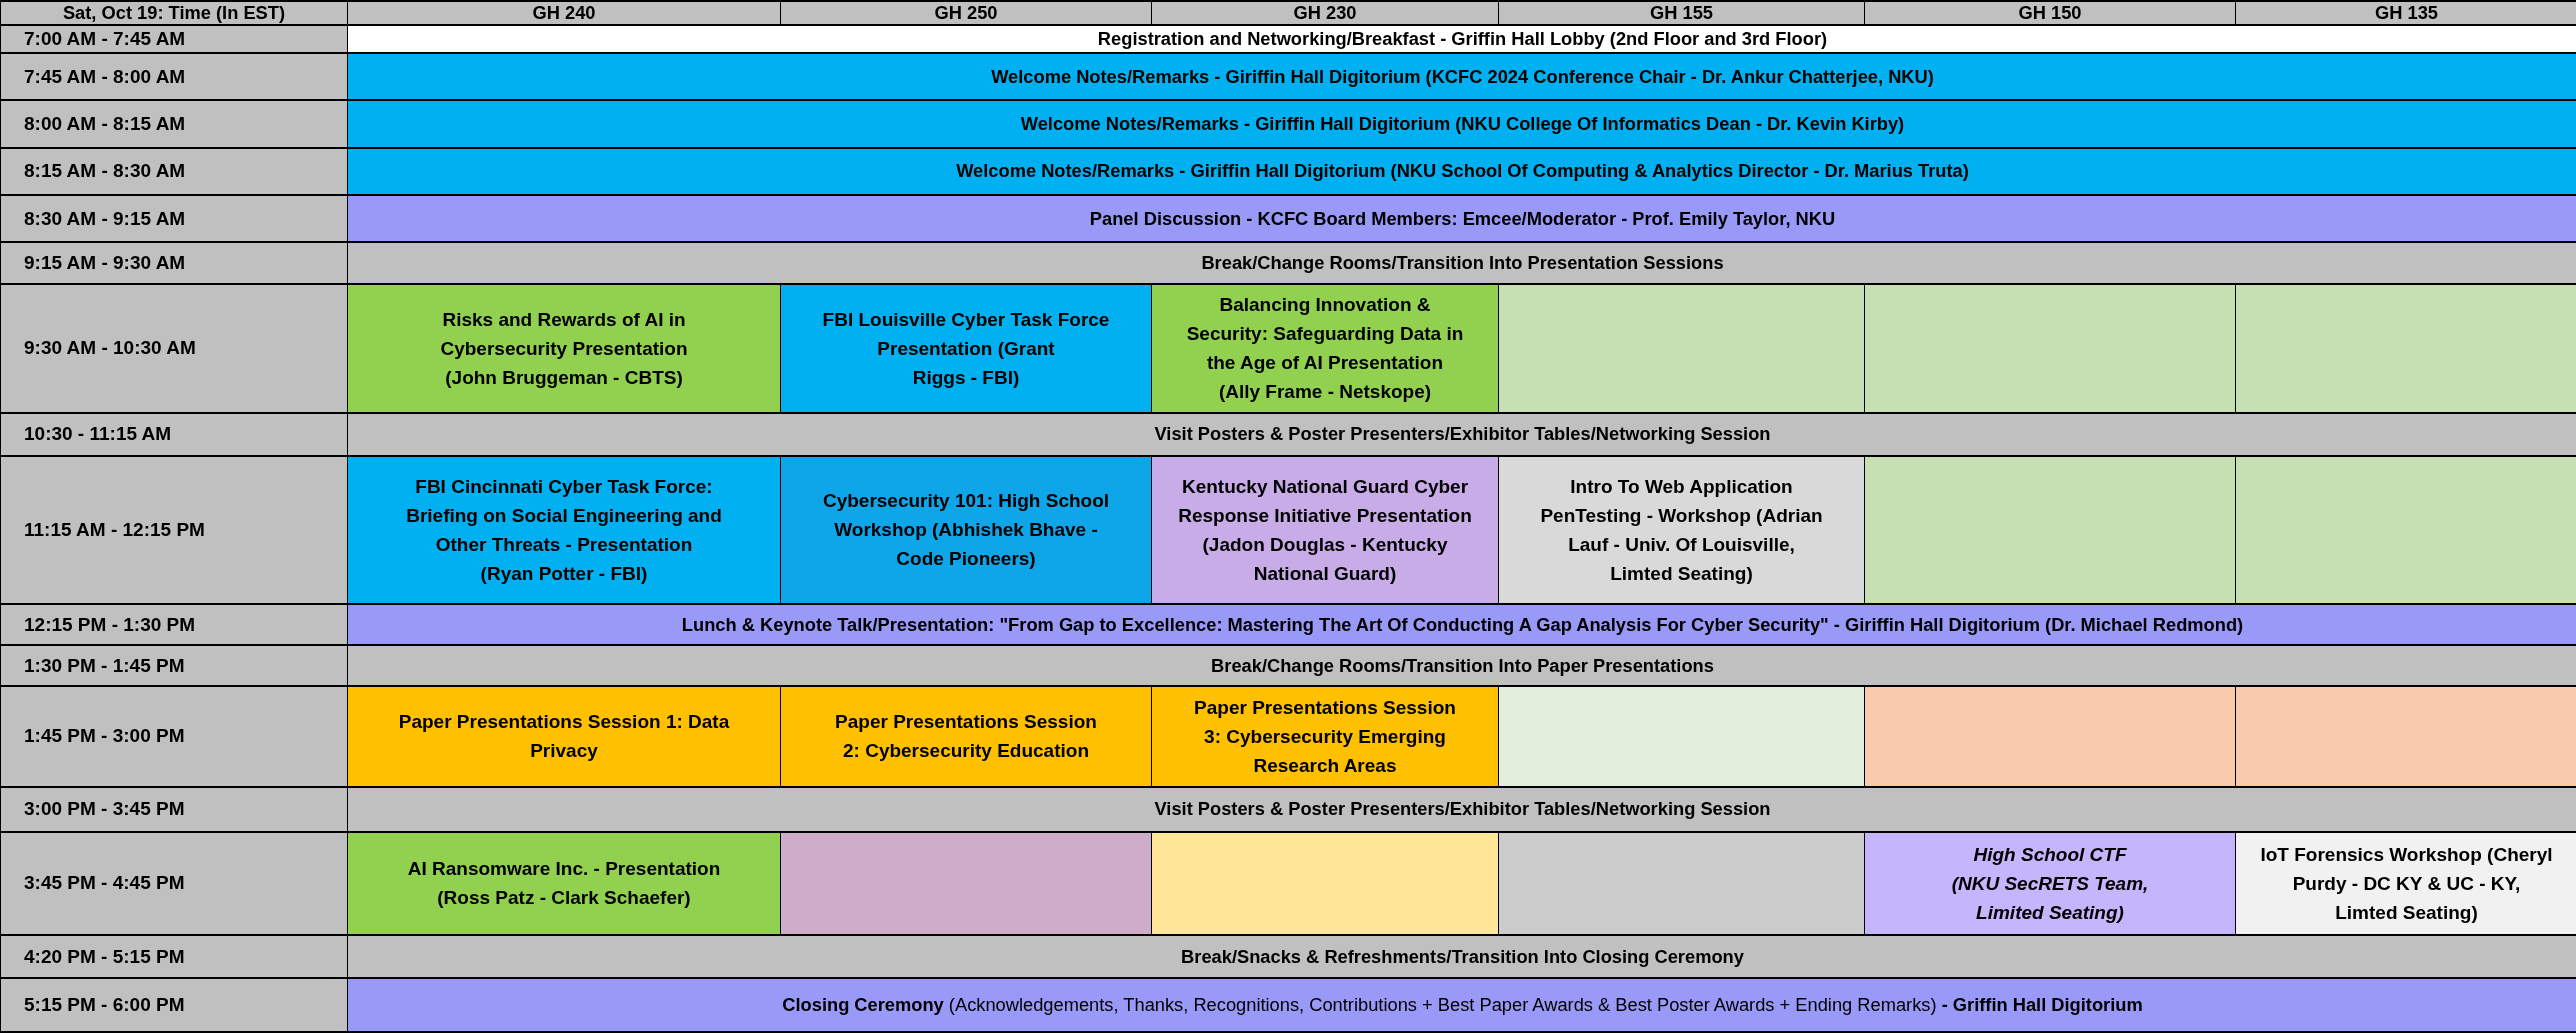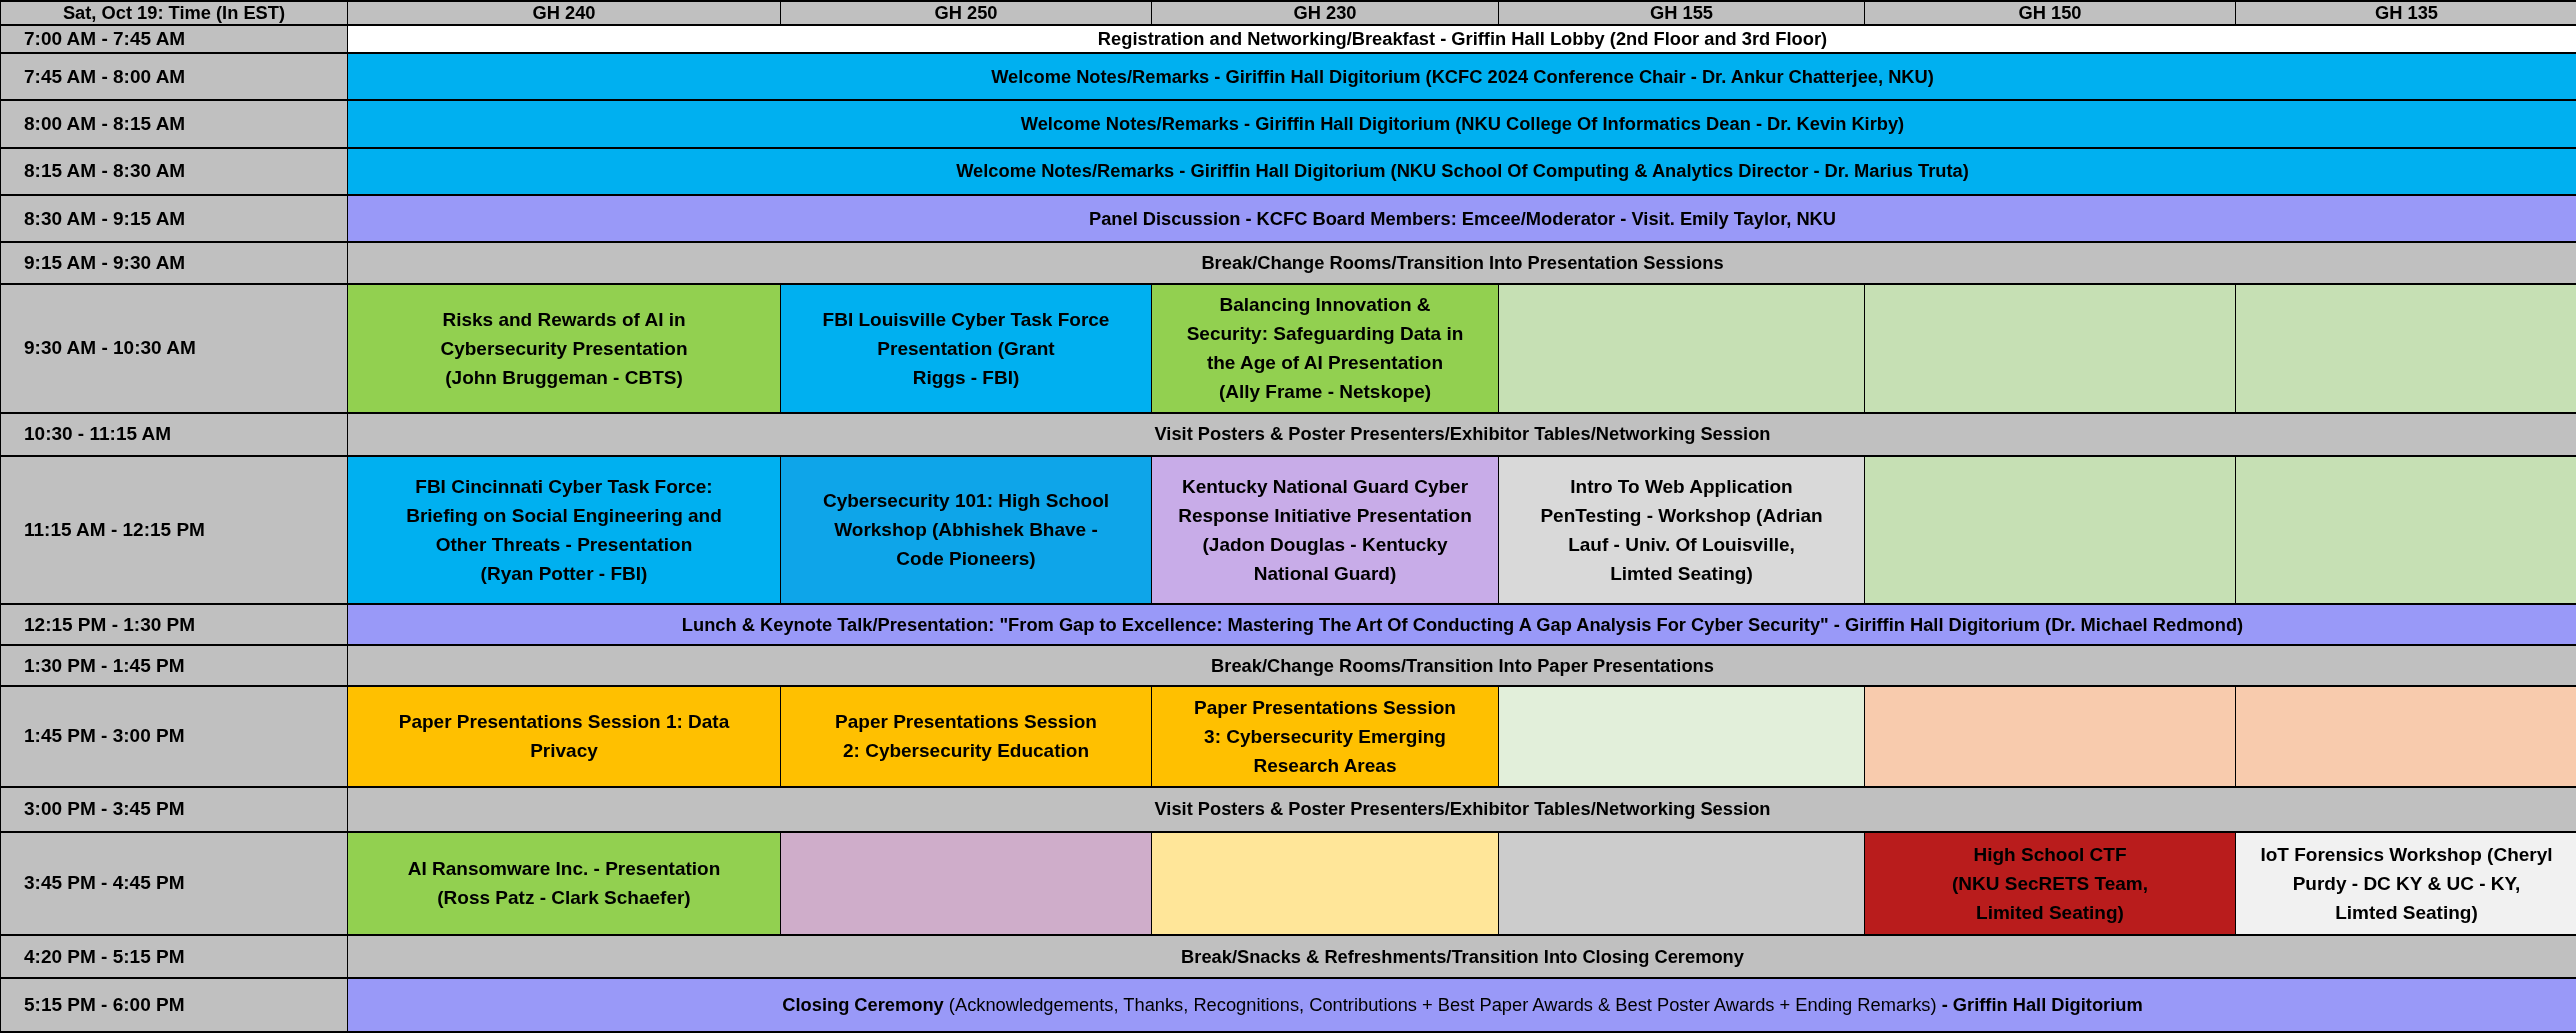--- a/index.html
+++ b/index.html
@@ -51,21 +51,21 @@
         <tr style="height: 46px;">
           <td class="time-cell">8:00 AM - 8:15 AM</td>
           <td colspan="6" class="span-cell" style="background: rgb(0, 176, 240);">Welcome Notes/Remarks - Giriffin Hall Digitorium (NKU College Of Informatics Dean - Dr. Kevin Kirby)</td>
         </tr>
         <tr style="height: 46px;">
           <td class="time-cell">8:15 AM - 8:30 AM</td>
           <td colspan="6" class="span-cell" style="background: rgb(0, 176, 240);">Welcome Notes/Remarks - Giriffin Hall Digitorium (NKU School Of Computing &amp; Analytics Director - Dr. Marius Truta)</td>
         </tr>
         <tr style="height: 46px;">
           <td class="time-cell">8:30 AM - 9:15 AM</td>
-          <td colspan="6" class="span-cell" style="background: rgb(153, 153, 248);">Panel Discussion - KCFC Board Members: Emcee/Moderator - Visit. Emily Taylor, NKU</td>
+          <td colspan="6" class="span-cell" style="background: rgb(153, 153, 248);">Panel Discussion - KCFC Board Members: Emcee/Moderator - Prof. Emily Taylor, NKU</td>
         </tr>
         <tr style="height: 40px; margin-top: 29px;">
           <td class="time-cell">9:15 AM - 9:30 AM</td>
           <td colspan="6" class="span-cell" style="background: rgb(192, 192, 192);">Break/Change Rooms/Transition Into Presentation Sessions</td>
         </tr>
         <tr style="height: 125px;">
           <td class="time-cell">9:30 AM - 10:30 AM</td>
           <td class="event-cell" style="background: rgb(146, 208, 80);">Risks and Rewards of AI in
 Cybersecurity Presentation
 (John Bruggeman - CBTS)</td>
@@ -129,21 +129,21 @@
           <td class="time-cell">3:00 PM - 3:45 PM</td>
           <td colspan="6" class="span-cell" style="background: rgb(192, 192, 192);">Visit Posters &amp; Poster Presenters/Exhibitor Tables/Networking Session</td>
         </tr>
         <tr style="height: 100px;">
           <td class="time-cell">3:45 PM - 4:45 PM</td>
           <td class="event-cell" style="background: rgb(146, 208, 80);">AI Ransomware Inc. - Presentation
 (Ross Patz - Clark Schaefer)</td>
           <td class="event-cell" style="background: rgb(207, 173, 202);"></td>
           <td class="event-cell" style="background: rgb(255, 230, 153);"></td>
           <td class="event-cell" style="background: rgb(204, 204, 204);"></td>
-          <td class="event-cell" style="background: #b91c1c;">High School CTF
+          <td class="event-cell" style="background: #c4b5fd; font-style: italic;">High School CTF
 (NKU SecRETS Team,
 Limited Seating)</td>
           <td class="event-cell" style="background: rgb(241, 241, 241);">IoT Forensics Workshop (Cheryl
 Purdy - DC KY &amp; UC - KY,
 Limted Seating)</td>
         </tr>
         <tr style="height: 42px;">
           <td class="time-cell">4:20 PM - 5:15 PM</td>
           <td colspan="6" class="span-cell" style="background: rgb(192, 192, 192);">Break/Snacks &amp; Refreshments/Transition Into Closing Ceremony</td>
         </tr>

